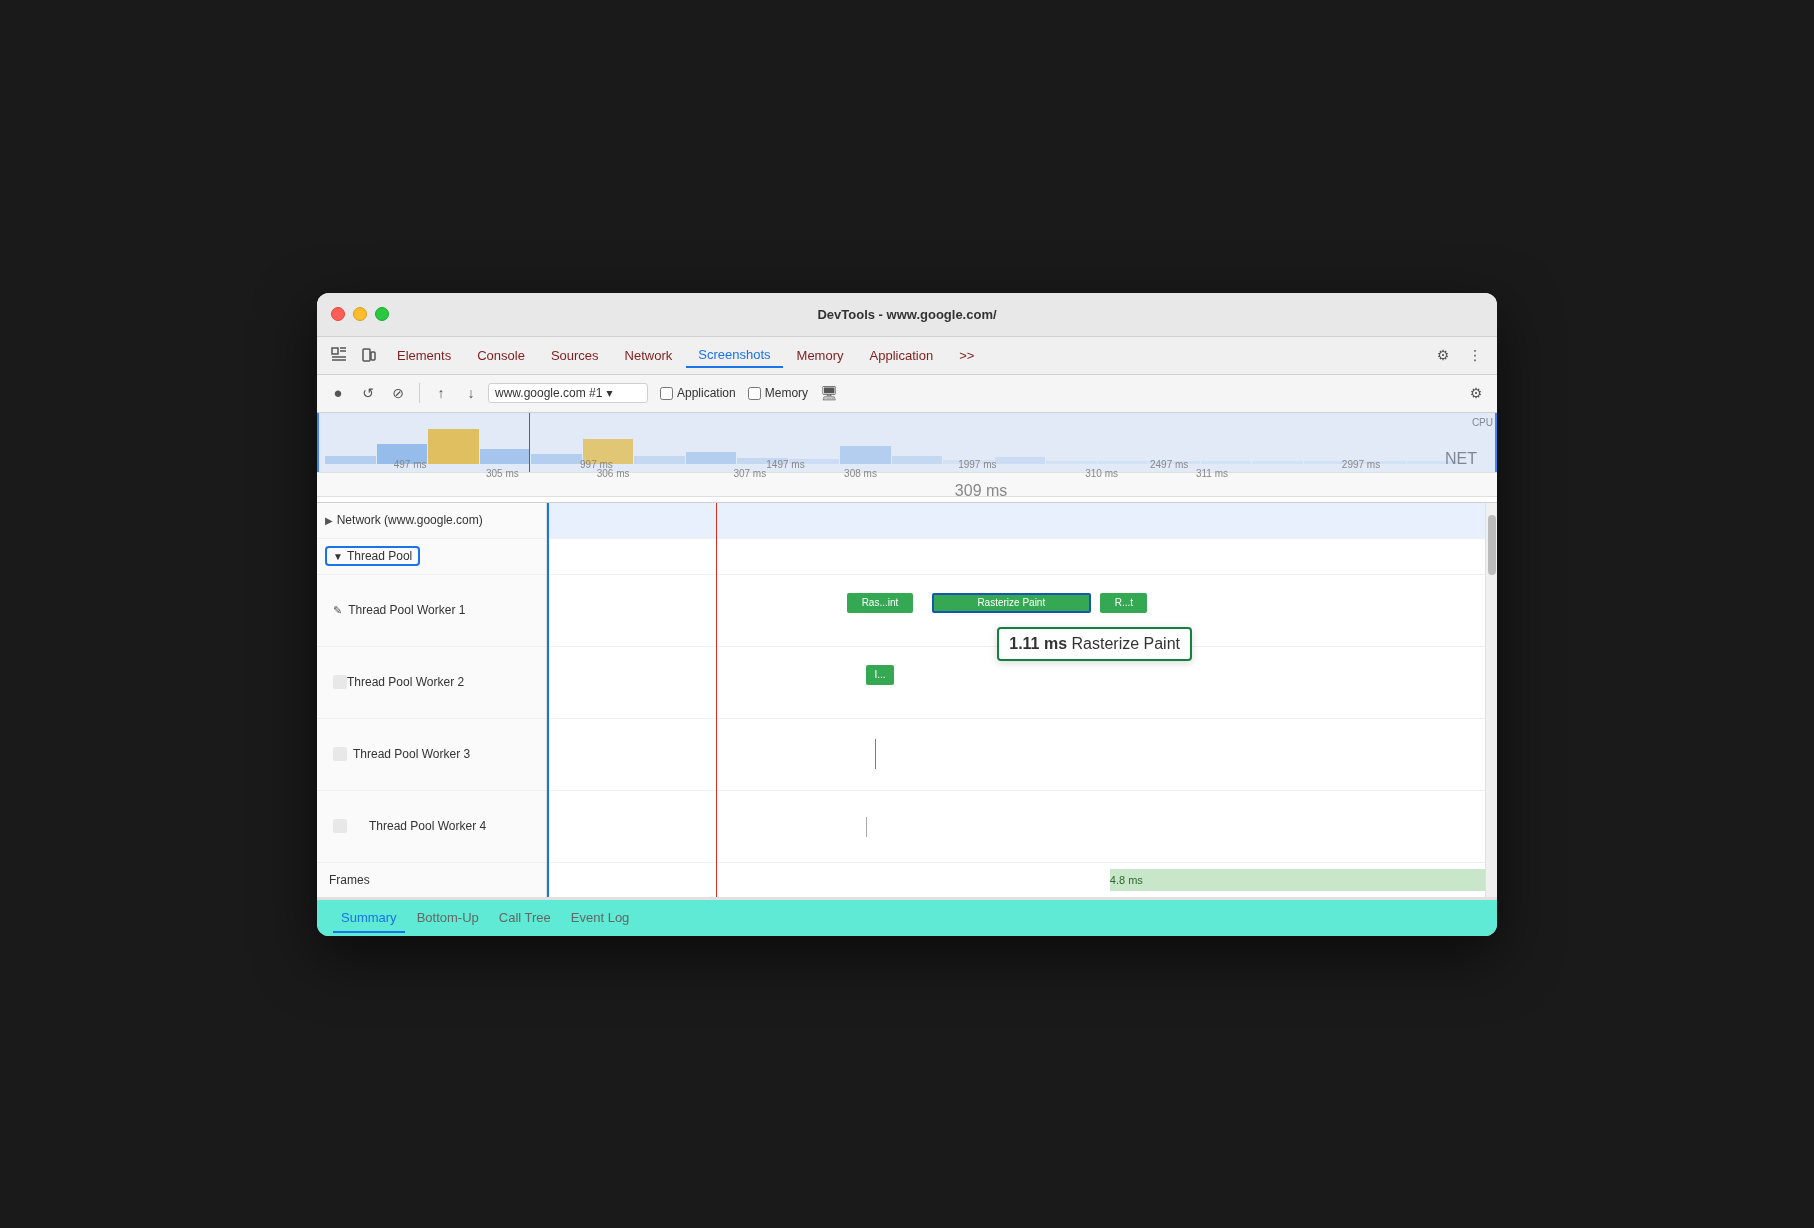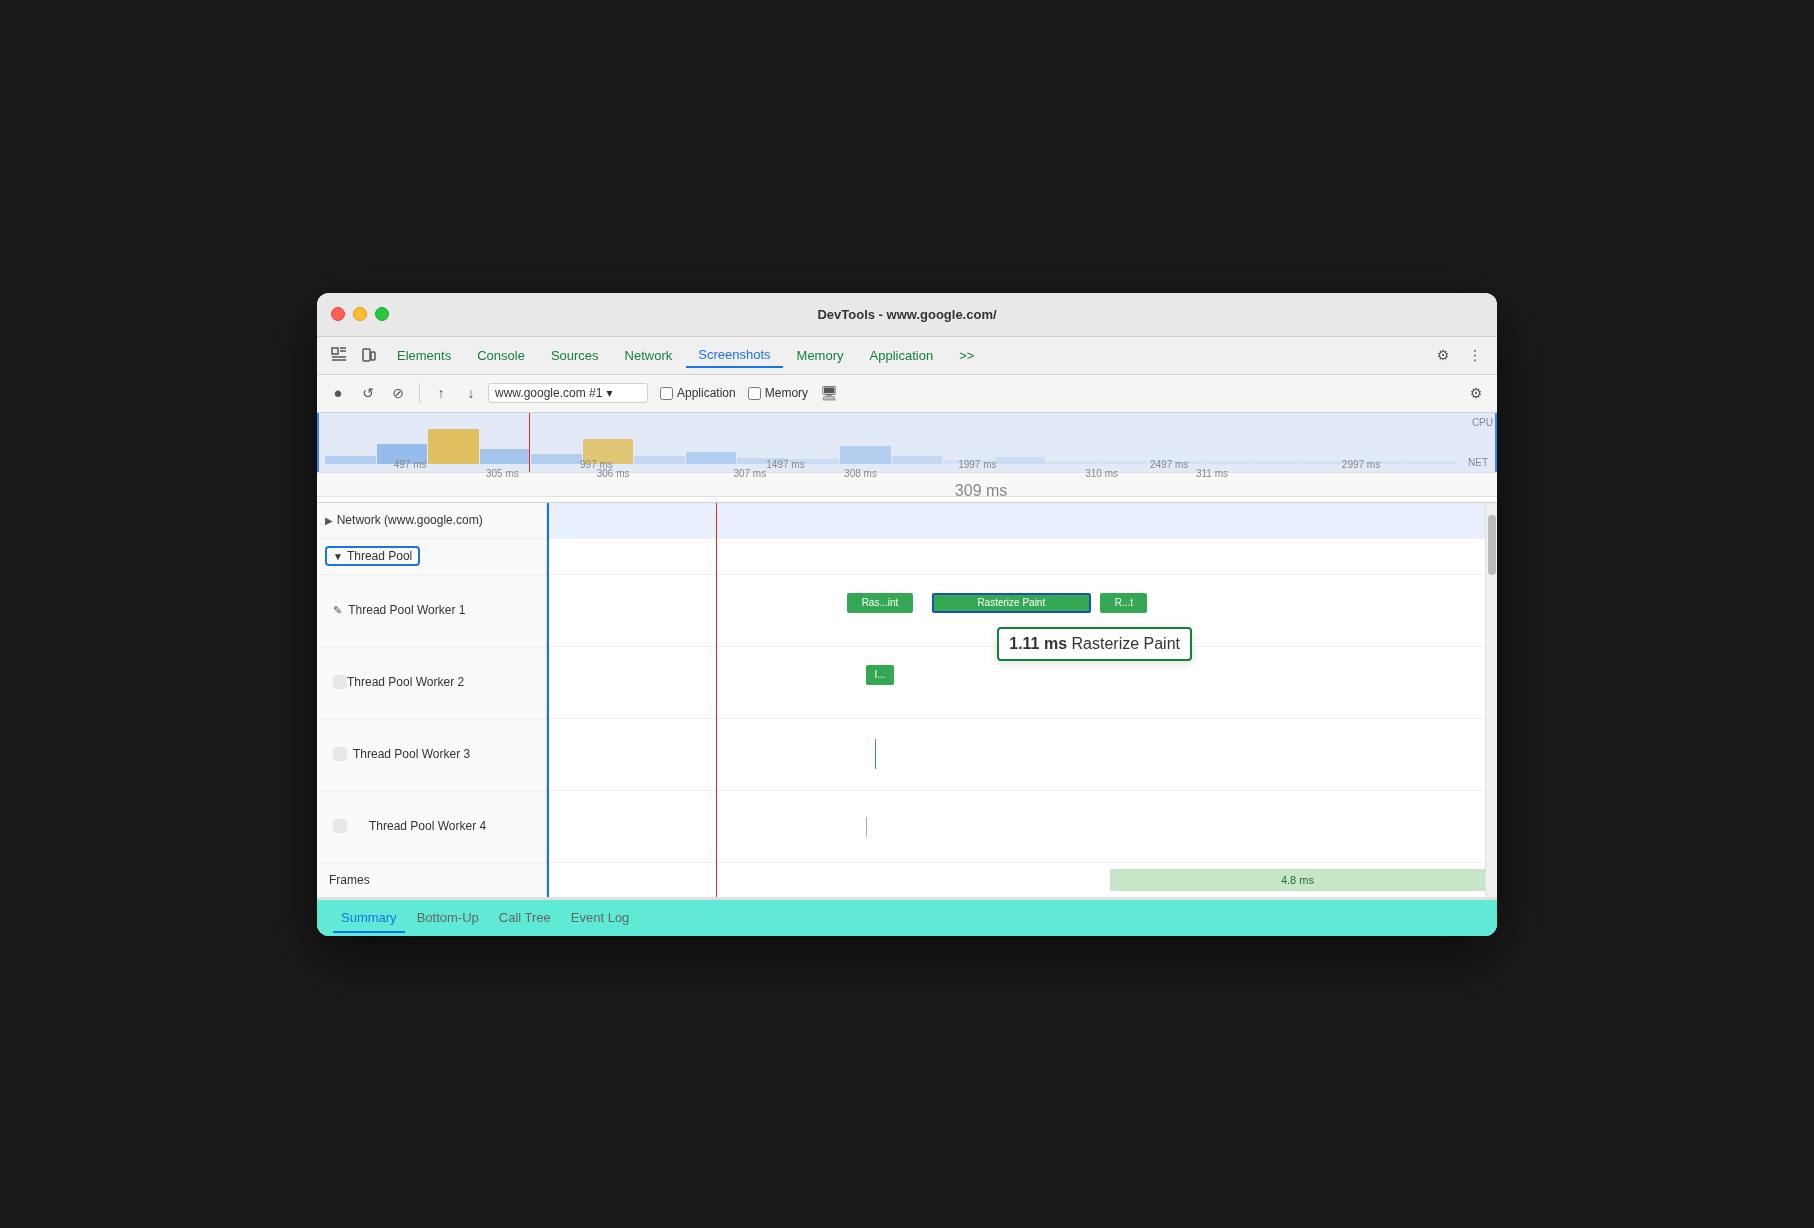--- a/index.html
+++ b/index.html
@@ -65,21 +65,21 @@
       align-items: center;
       justify-content: center;
       color: #555;
       font-size: 14px;
       cursor: pointer;
       border-radius: 4px;
     }
     .devtools-tab {
       padding: 4px 12px;
       font-size: 13px;
-      color: #15803d;
+      color: #7f1d1d;
       cursor: pointer;
       border-radius: 4px;
       white-space: nowrap;
     }
     .devtools-tab.active {
       color: #1a73e8;
       border-bottom: 2px solid #1a73e8;
       border-radius: 0;
     }
     .tab-spacer { flex: 1; }
@@ -154,23 +154,23 @@
     }
     .overview-cpu-label {
       position: absolute;
       right: 4px;
       top: 4px;
       font-size: 10px;
       color: #888;
     }
     .overview-net-label {
       position: absolute;
-      right: 9px;
+      right: 20px;
       bottom: 4px;
-      font-size: 10px;
+      font-size: 16px;
       color: #888;
     }
     .red-line {
       position: absolute;
       left: 18%;
       top: 0;
       bottom: 0;
       width: 1px;
       background: #d93025;
     }
@@ -452,21 +452,21 @@
 
       <div style="height:72px;border-bottom:1px solid #f0f0f0;position:relative;">
         <div style="position:absolute;left:35%;width:1px;height:30px;top:20px;background:#34a853;"></div>
       </div>
 
       <div style="height:72px;border-bottom:1px solid #f0f0f0;position:relative;">
         <div style="position:absolute;left:34%;width:1px;height:20px;top:26px;background:#aaa;"></div>
       </div>
 
       <div style="height:36px;border-bottom:1px solid #f0f0f0;position:relative;">
-        <div style="position:absolute;left:60%;right:0;top:50%;transform:translateY(-50%);height:22px;background:#c8e6c9;display:flex;align-items:center;justify-content:center;font-size:11px;color:#2d6a2d;">
+        <div style="position:absolute;left:60%;right:0;top:50%;transform:translateY(-50%);height:22px;background:#c8e6c9;display:flex;align-items:center;font-size:11px;color:#2d6a2d;">
           <span>4.8 ms</span>
         </div>
       </div>
 
     </div>
 
     <div style="width:12px;background:#f0f0f0;border-left:1px solid #e0e0e0;display:flex;flex-direction:column;align-items:center;">
       <div style="width:8px;height:60px;background:#bbb;border-radius:4px;margin-top:12px;"></div>
     </div>
   </div>

